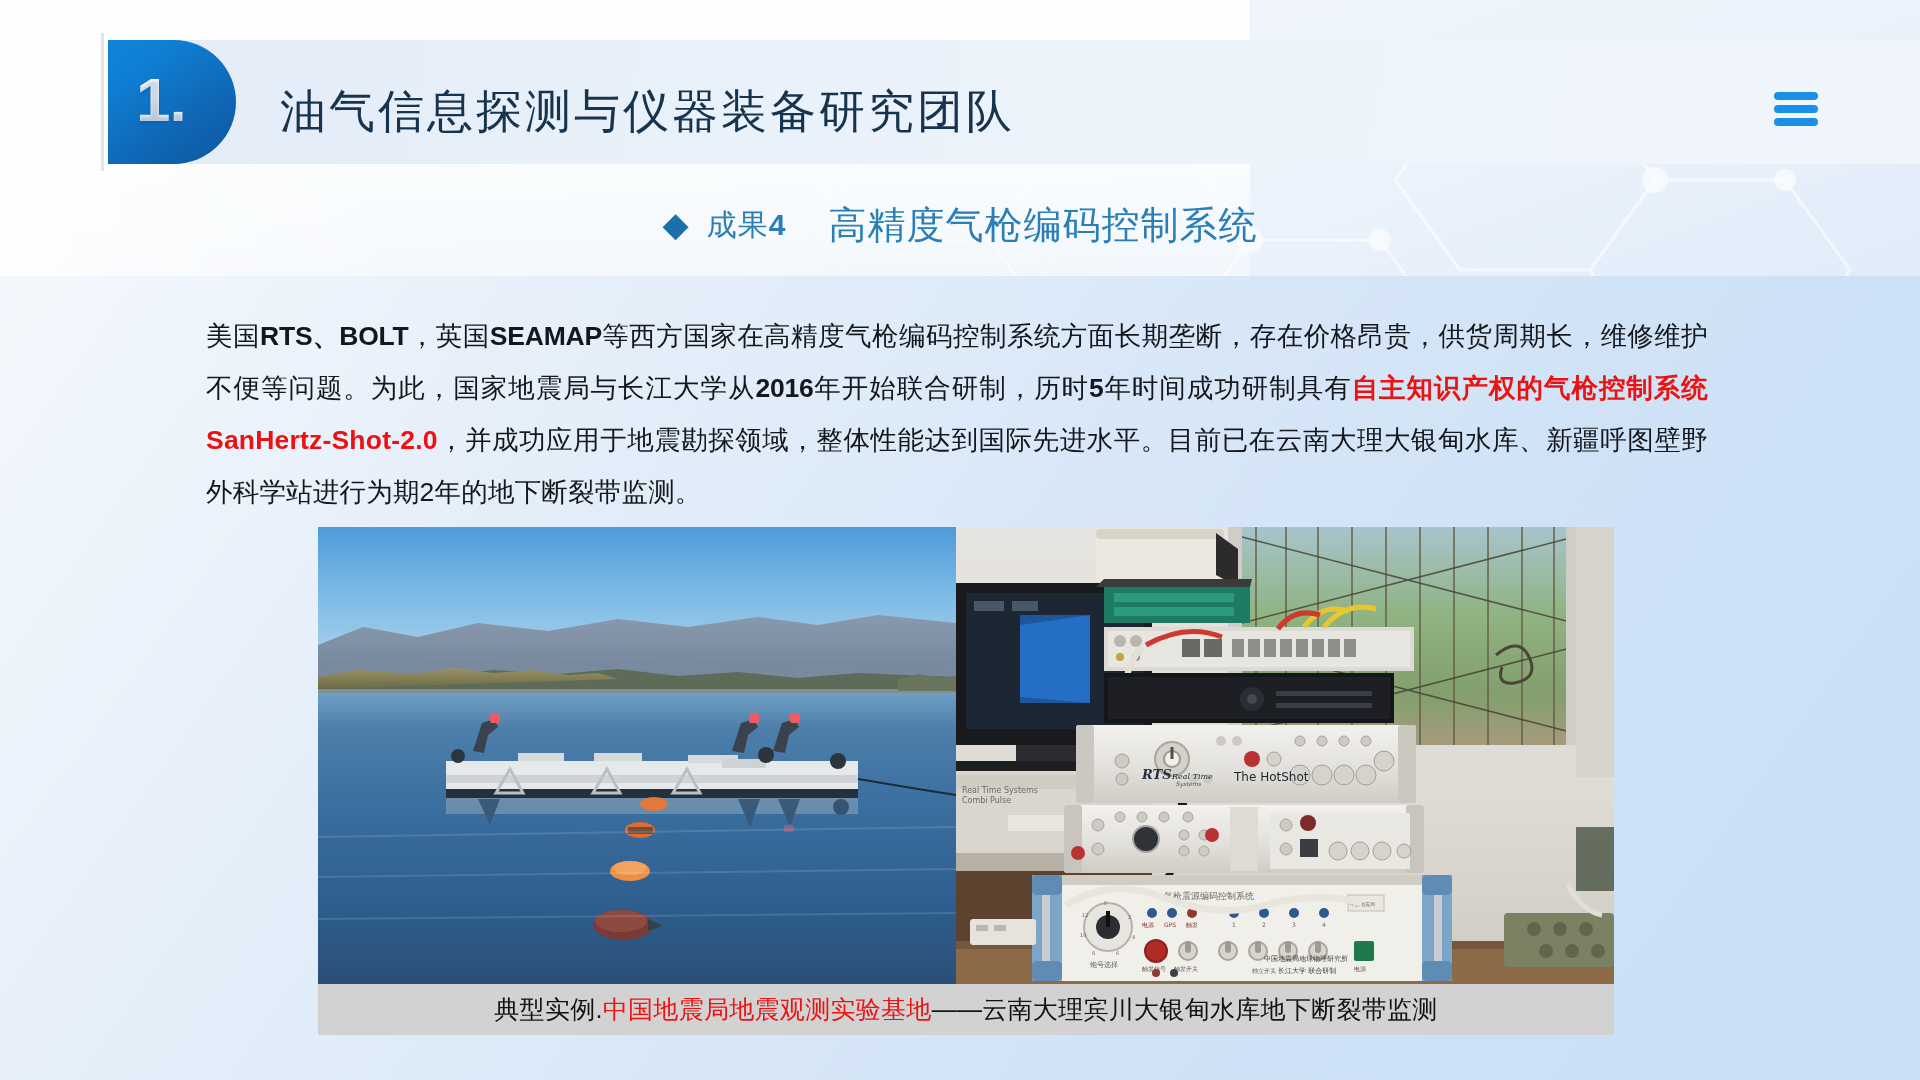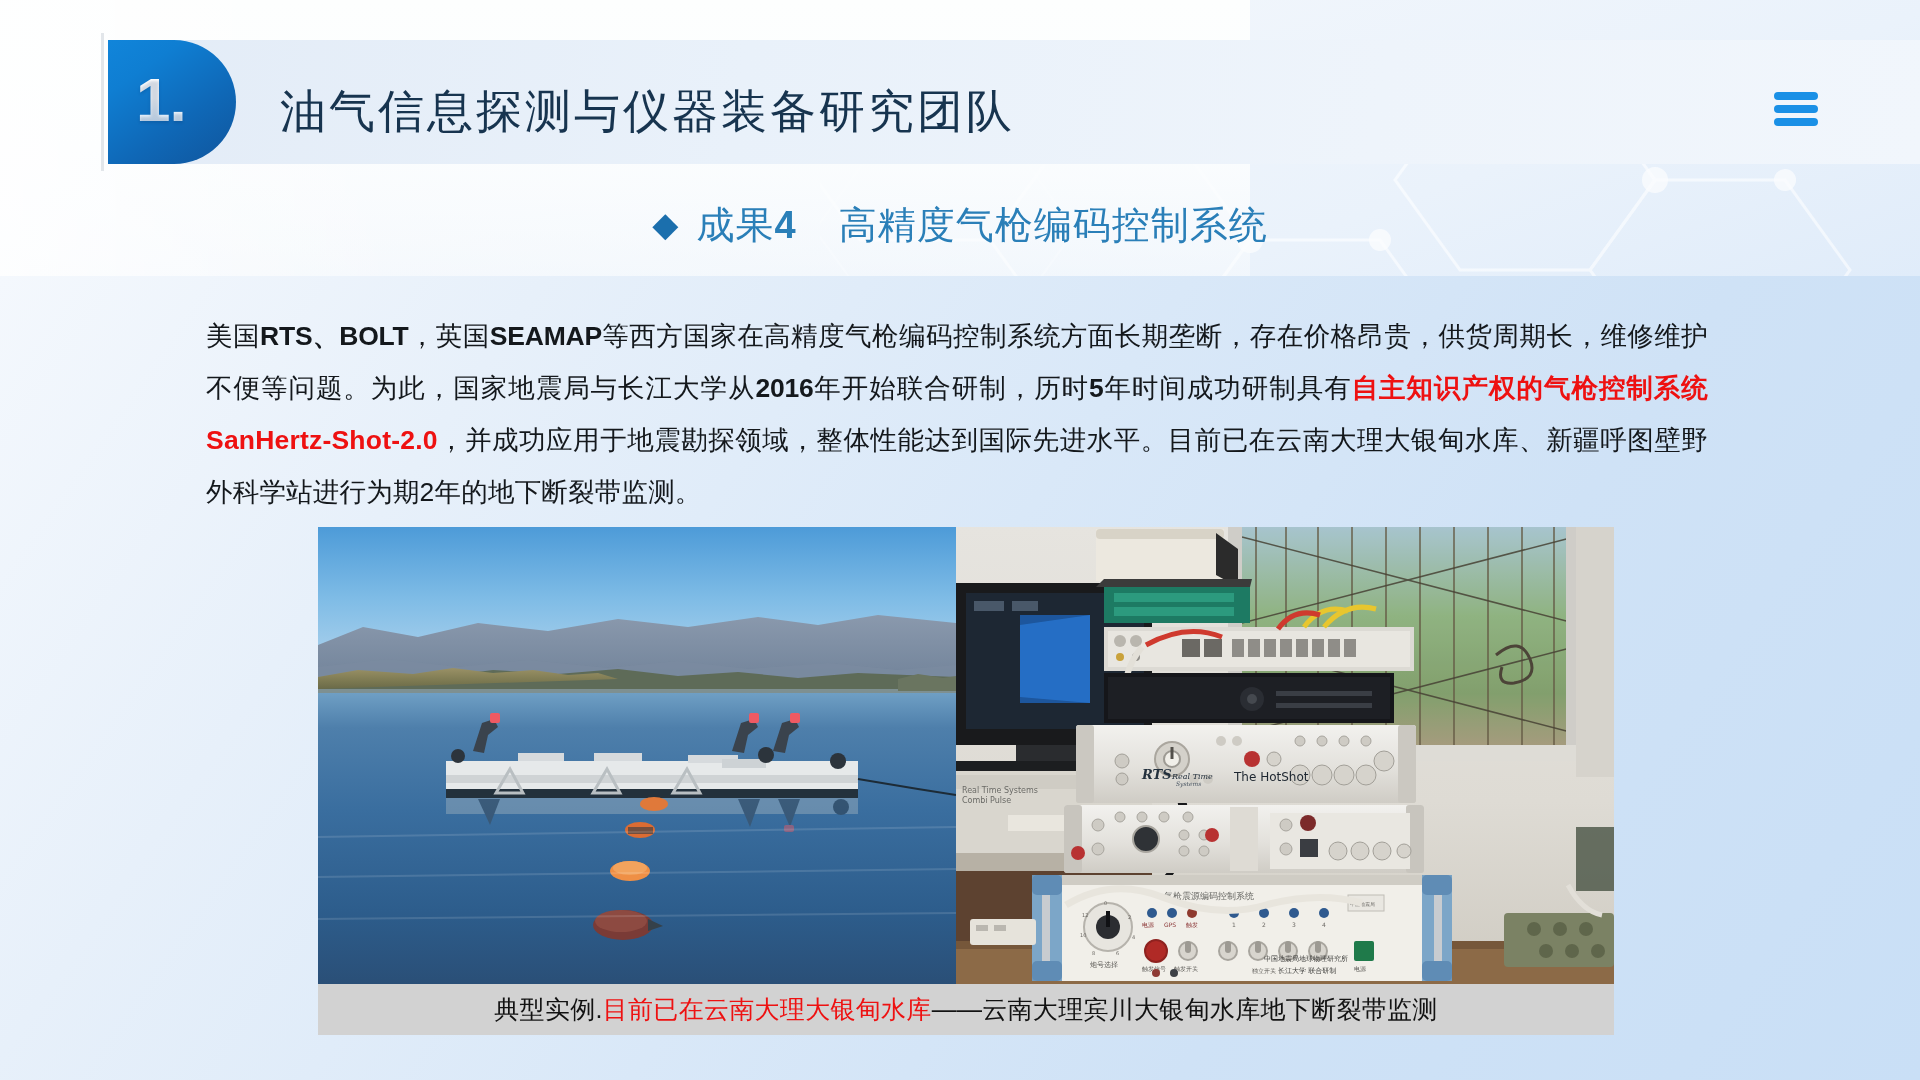--- a/index.html
+++ b/index.html
@@ -120,21 +120,21 @@
   .sub-diamond {
     font-size: 34px;
     color: #1b6fad;
     margin-right: 18px;
     line-height: 1;
     position: relative;
     top: -2px;
   }
   .sub-a {
     font-family: "DejaVu Serif", "Liberation Serif", serif;
-    font-size: 38px;
+    font-size: 30px;
     color: #2a7fb8;
     letter-spacing: 1px;
   }
   .sub-a b { font-family: "Liberation Sans", sans-serif; font-weight: 700; }
   .sub-gap { width: 42px; display: inline-block; }
   .sub-b {
     font-family: Liberation Serif, serif;
     font-size: 38px;
     color: #2a7fb8;
     letter-spacing: 1px;
@@ -644,18 +644,18 @@
 
           <rect x="14" y="392" width="66" height="26" rx="3" fill="#e6e3db"></rect>
           <rect x="20" y="398" width="12" height="6" fill="#bab7b0"></rect>
           <rect x="38" y="398" width="12" height="6" fill="#bab7b0"></rect>
         </svg>
       </div>
     </div>
 
     <div id="caption">
       <span>典型实例. </span>
-        <span class="red">目前已在云南大理大银甸水库</span>
+        <span class="red">中国地震局地震观测实验基地</span>
         <span>——云南大理宾川大银甸水库地下断裂带监测</span>
     </div>
   </div>
 
 </div>
 
 </body></html>

